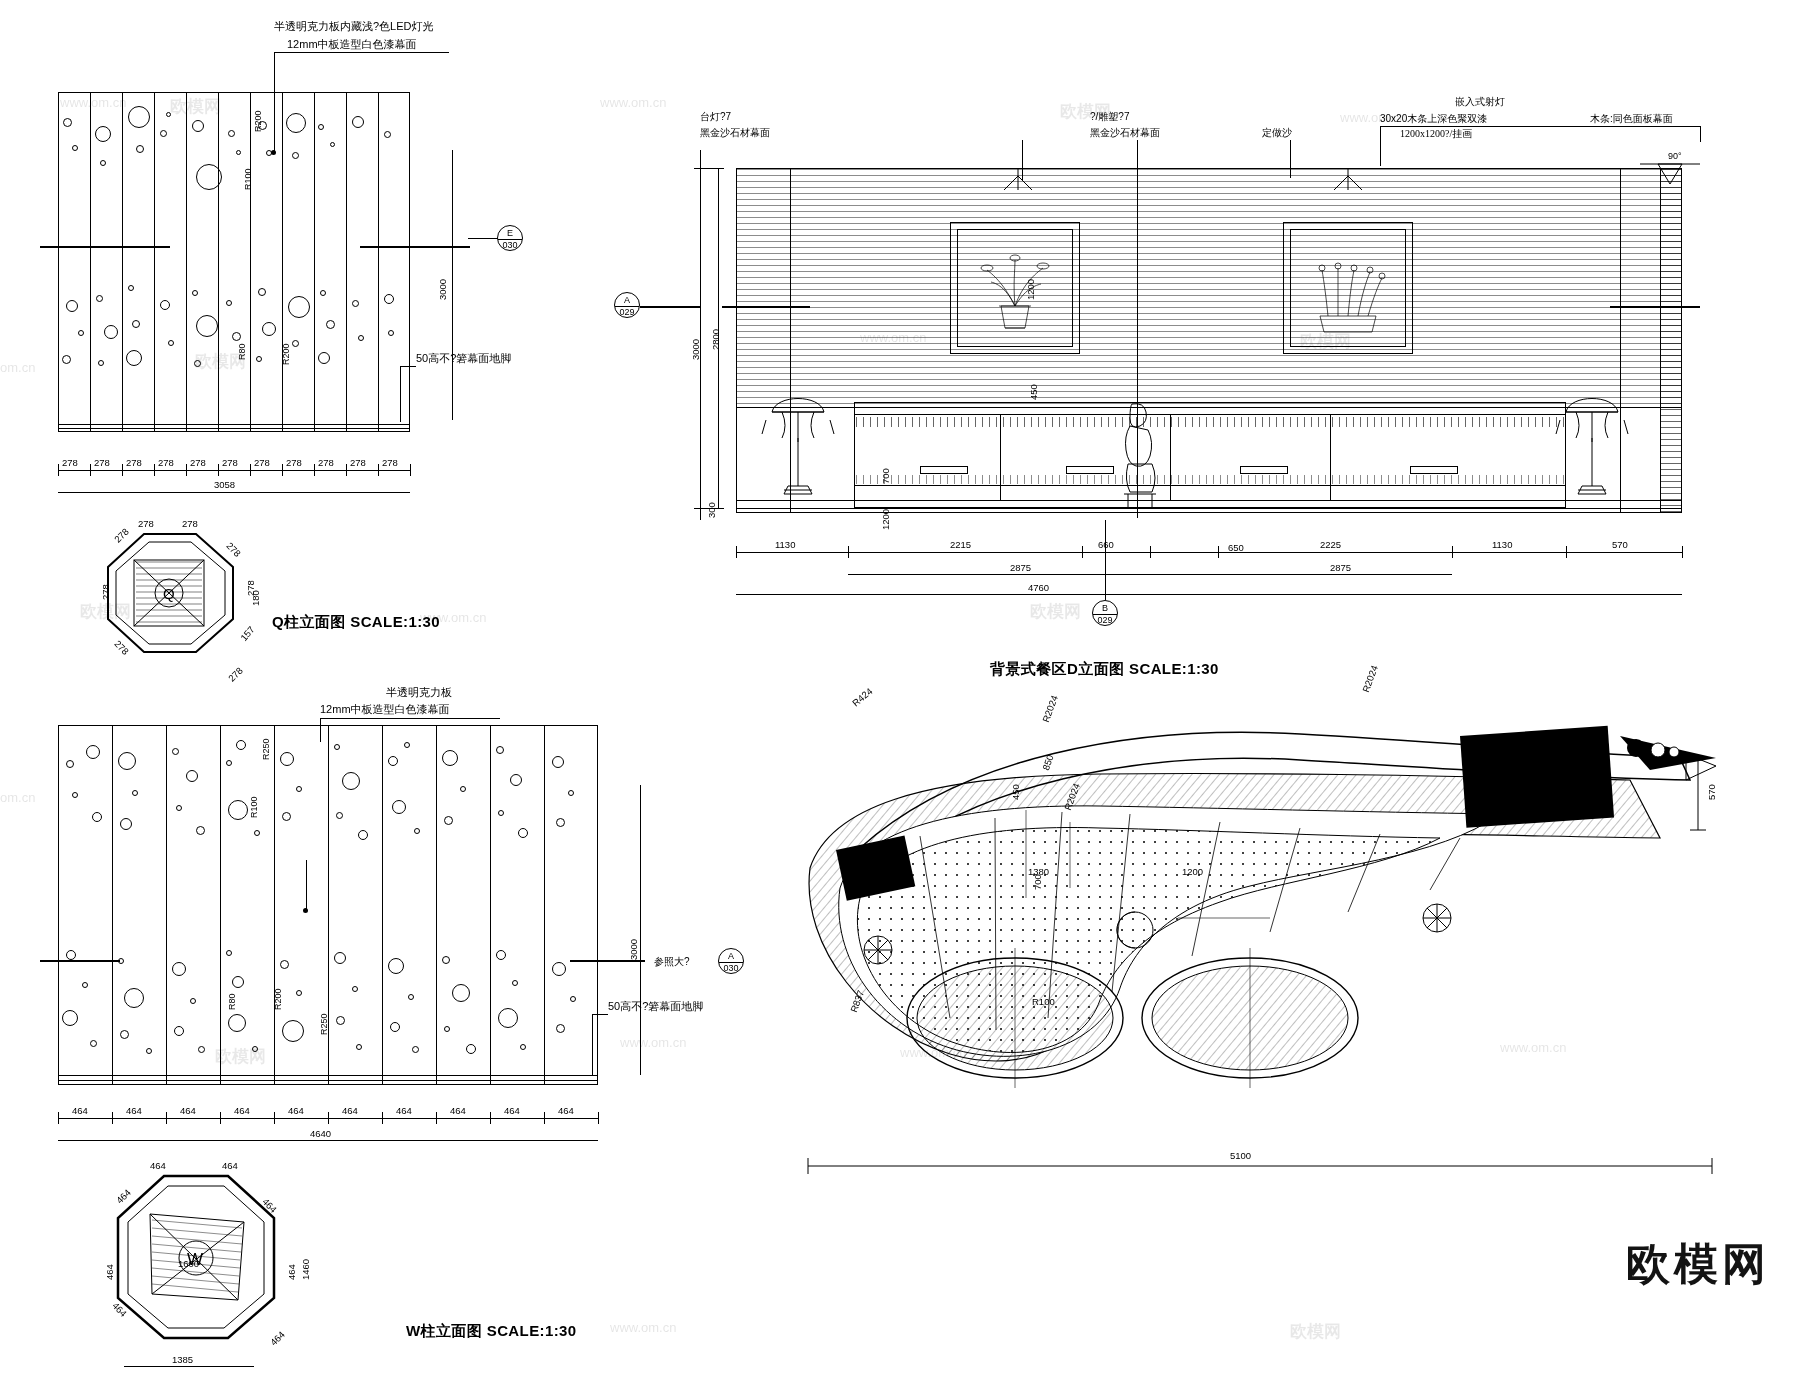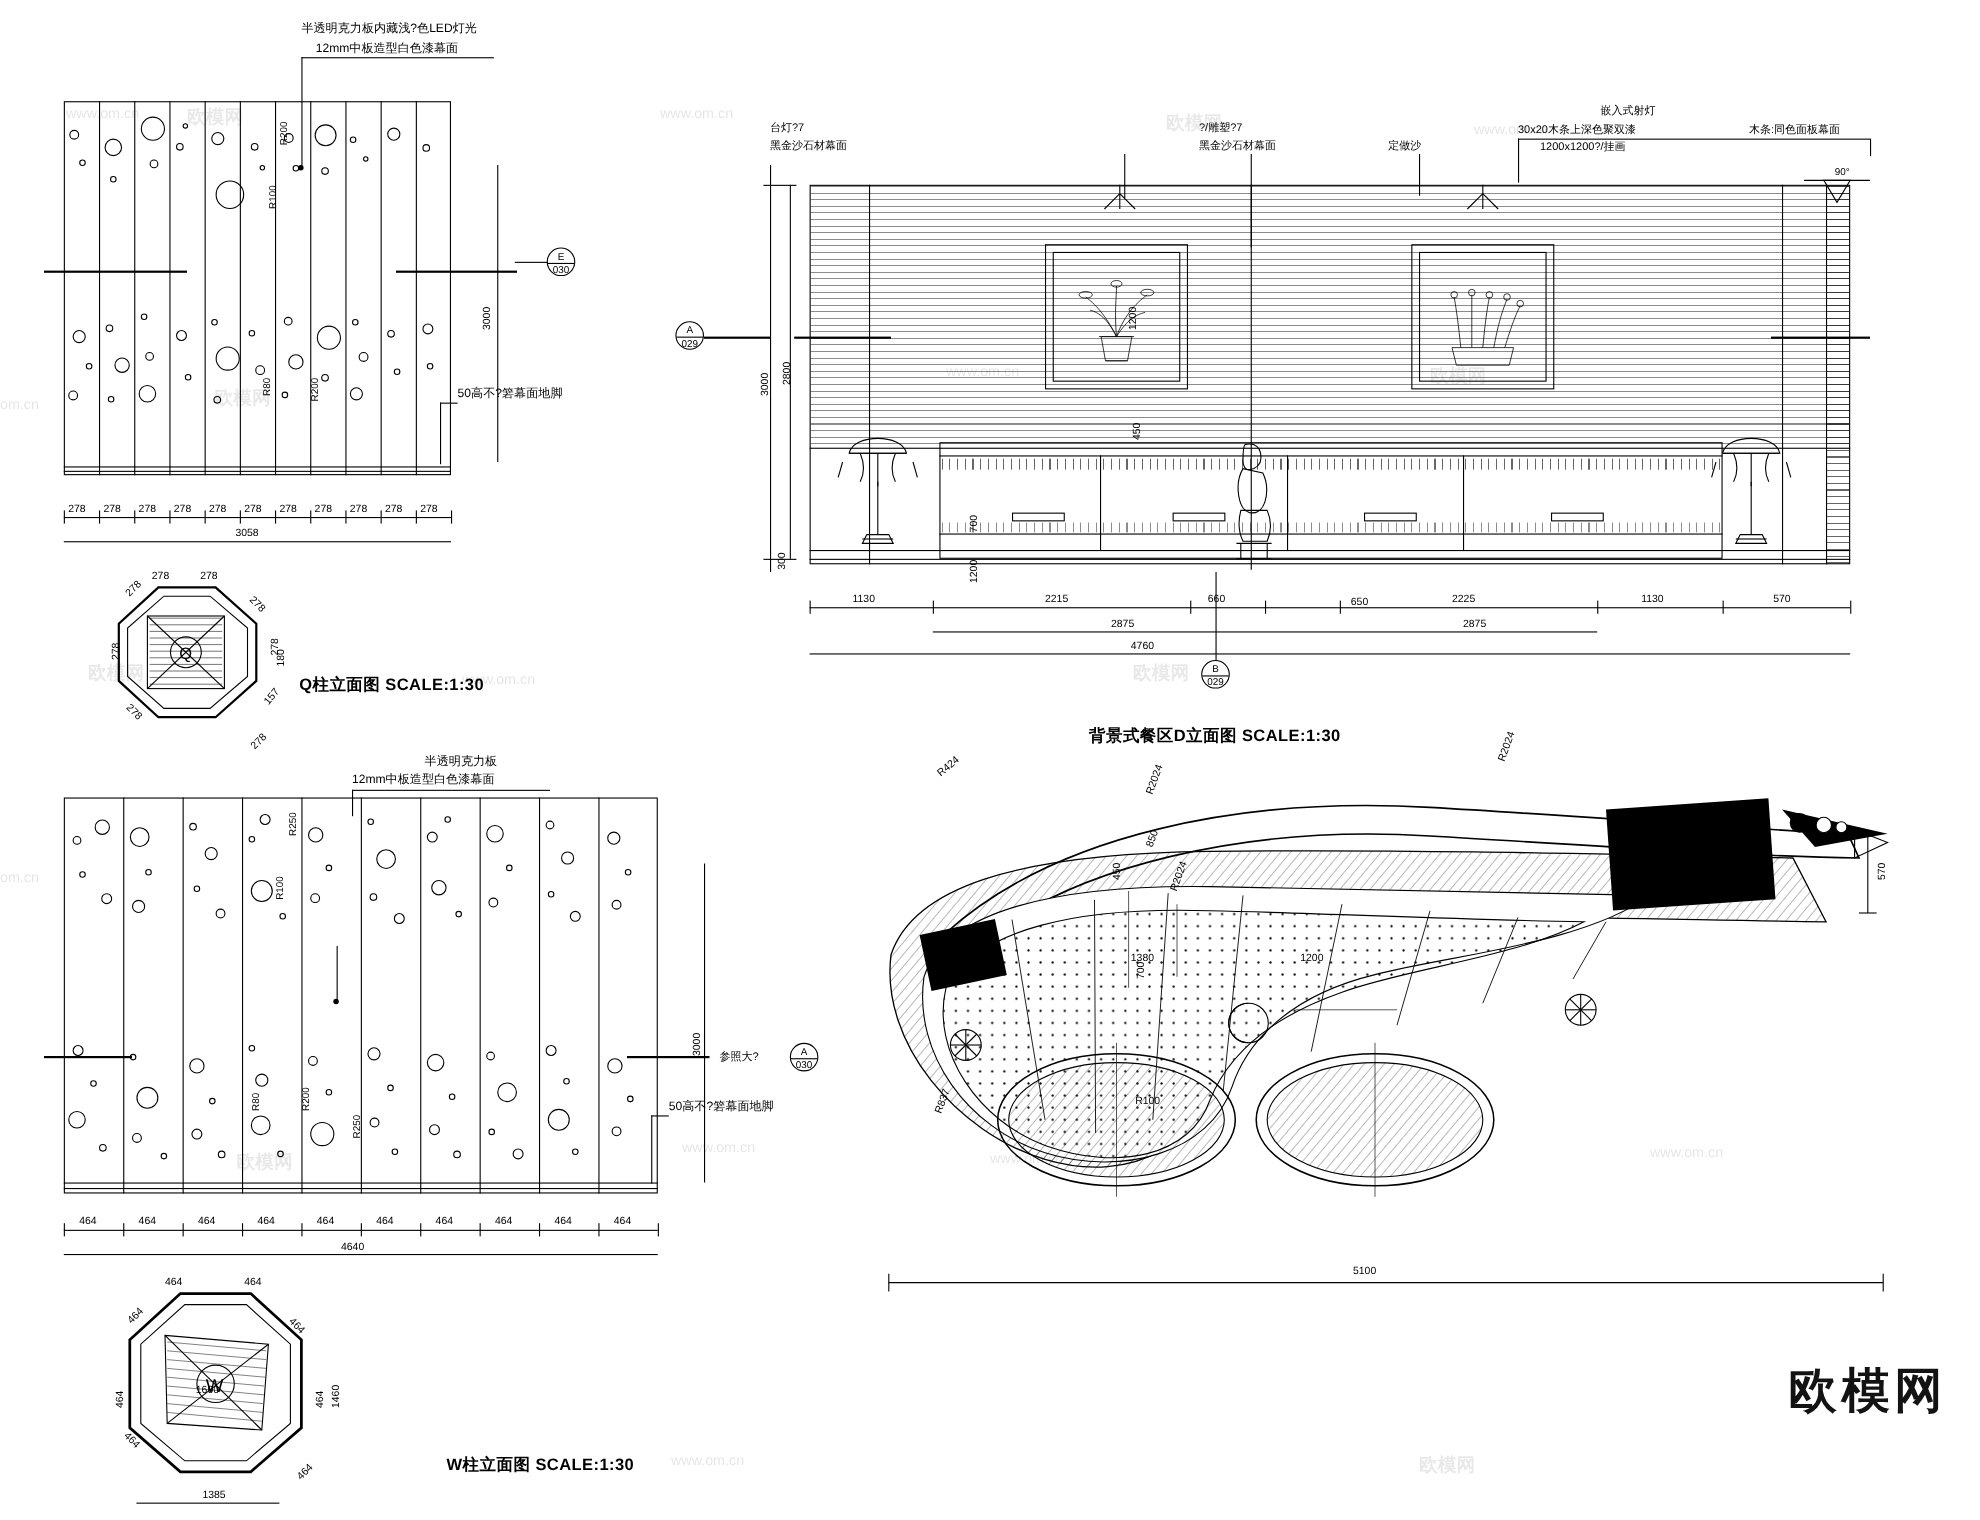--- a/index.html
+++ b/index.html
@@ -213,21 +213,21 @@
 
   <div class="lbl sm" style="left:1090px;top:110px;">?/雕塑?7</div>
   <div class="lbl sm" style="left:1090px;top:126px;">黑金沙石材幕面</div>
   <div class="vline" style="left:1137px;top:140px;height:85px;"></div>
 
   <div class="lbl sm" style="left:1262px;top:126px;">定做沙</div>
   <div class="vline" style="left:1290px;top:140px;height:38px;"></div>
 
   <div class="lbl sm" style="left:1455px;top:95px;">嵌入式射灯</div>
   <div class="lbl sm" style="left:1380px;top:112px;">30x20木条上深色聚双漆</div>
-  <div class="lbl sm" style="left:1400px;top:127px;">1200x1200?/挂画</div>
+  <div class="lbl sm" style="left:1400px;top:127px;font-family:Liberation Serif, serif;">1200x1200?/挂画</div>
   <div class="lbl sm" style="left:1590px;top:112px;">木条:同色面板幕面</div>
   <div class="hline" style="left:1380px;top:126px;width:320px;"></div>
   <div class="vline" style="left:1380px;top:126px;height:40px;"></div>
   <div class="vline" style="left:1700px;top:126px;height:16px;"></div>
 
   <div class="lbl xs" style="left:1668px;top:150px;">90°</div>
   <svg style="left:1640px;top:162px;width:60px;height:28px;" viewBox="0 0 60 28">
     <line x1="0" y1="2" x2="60" y2="2" stroke="#000"></line>
     <polygon points="18,2 42,2 30,22" fill="none" stroke="#000"></polygon>
   </svg>
@@ -566,21 +566,21 @@
   <div class="dim" style="left:222px;top:1160px;">464</div>
   <div class="dim" style="left:114px;top:1198px;transform:rotate(-45deg);transform-origin:0 0;">464</div>
   <div class="dim" style="left:268px;top:1196px;transform:rotate(45deg);transform-origin:0 0;">464</div>
   <div class="dim" style="left:104px;top:1280px;transform:rotate(-90deg);transform-origin:0 0;">464</div>
   <div class="dim" style="left:286px;top:1280px;transform:rotate(-90deg);transform-origin:0 0;">464</div>
   <div class="dim" style="left:118px;top:1300px;transform:rotate(45deg);transform-origin:0 0;">464</div>
   <div class="dim" style="left:268px;top:1340px;transform:rotate(-45deg);transform-origin:0 0;">464</div>
   <div class="dim" style="left:178px;top:1258px;">1600</div>
   <div class="dim" style="left:300px;top:1280px;transform:rotate(-90deg);transform-origin:0 0;">1460</div>
   <div class="hline" style="left:124px;top:1366px;width:130px;"></div>
-  <div class="dim" style="left:184px;top:1354px;text-align:center;">1385</div>
+  <div class="dim" style="left:172px;top:1354px;text-align:center;">1385</div>
 
   <div class="title" style="left:406px;top:1298px;margin-top:24px;">W柱立面图  SCALE:1:30</div>
 
   <svg style="left:800px;top:718px;width:920px;height:510px;" viewBox="0 0 920 510">
 
     <defs>
       <pattern id="hx" width="7" height="7" patternTransform="rotate(40)" patternUnits="userSpaceOnUse">
         <line x1="0" y1="0" x2="0" y2="7" stroke="#000" stroke-width="0.5"></line>
       </pattern>
       <pattern id="dotp" width="11" height="11" patternUnits="userSpaceOnUse">

